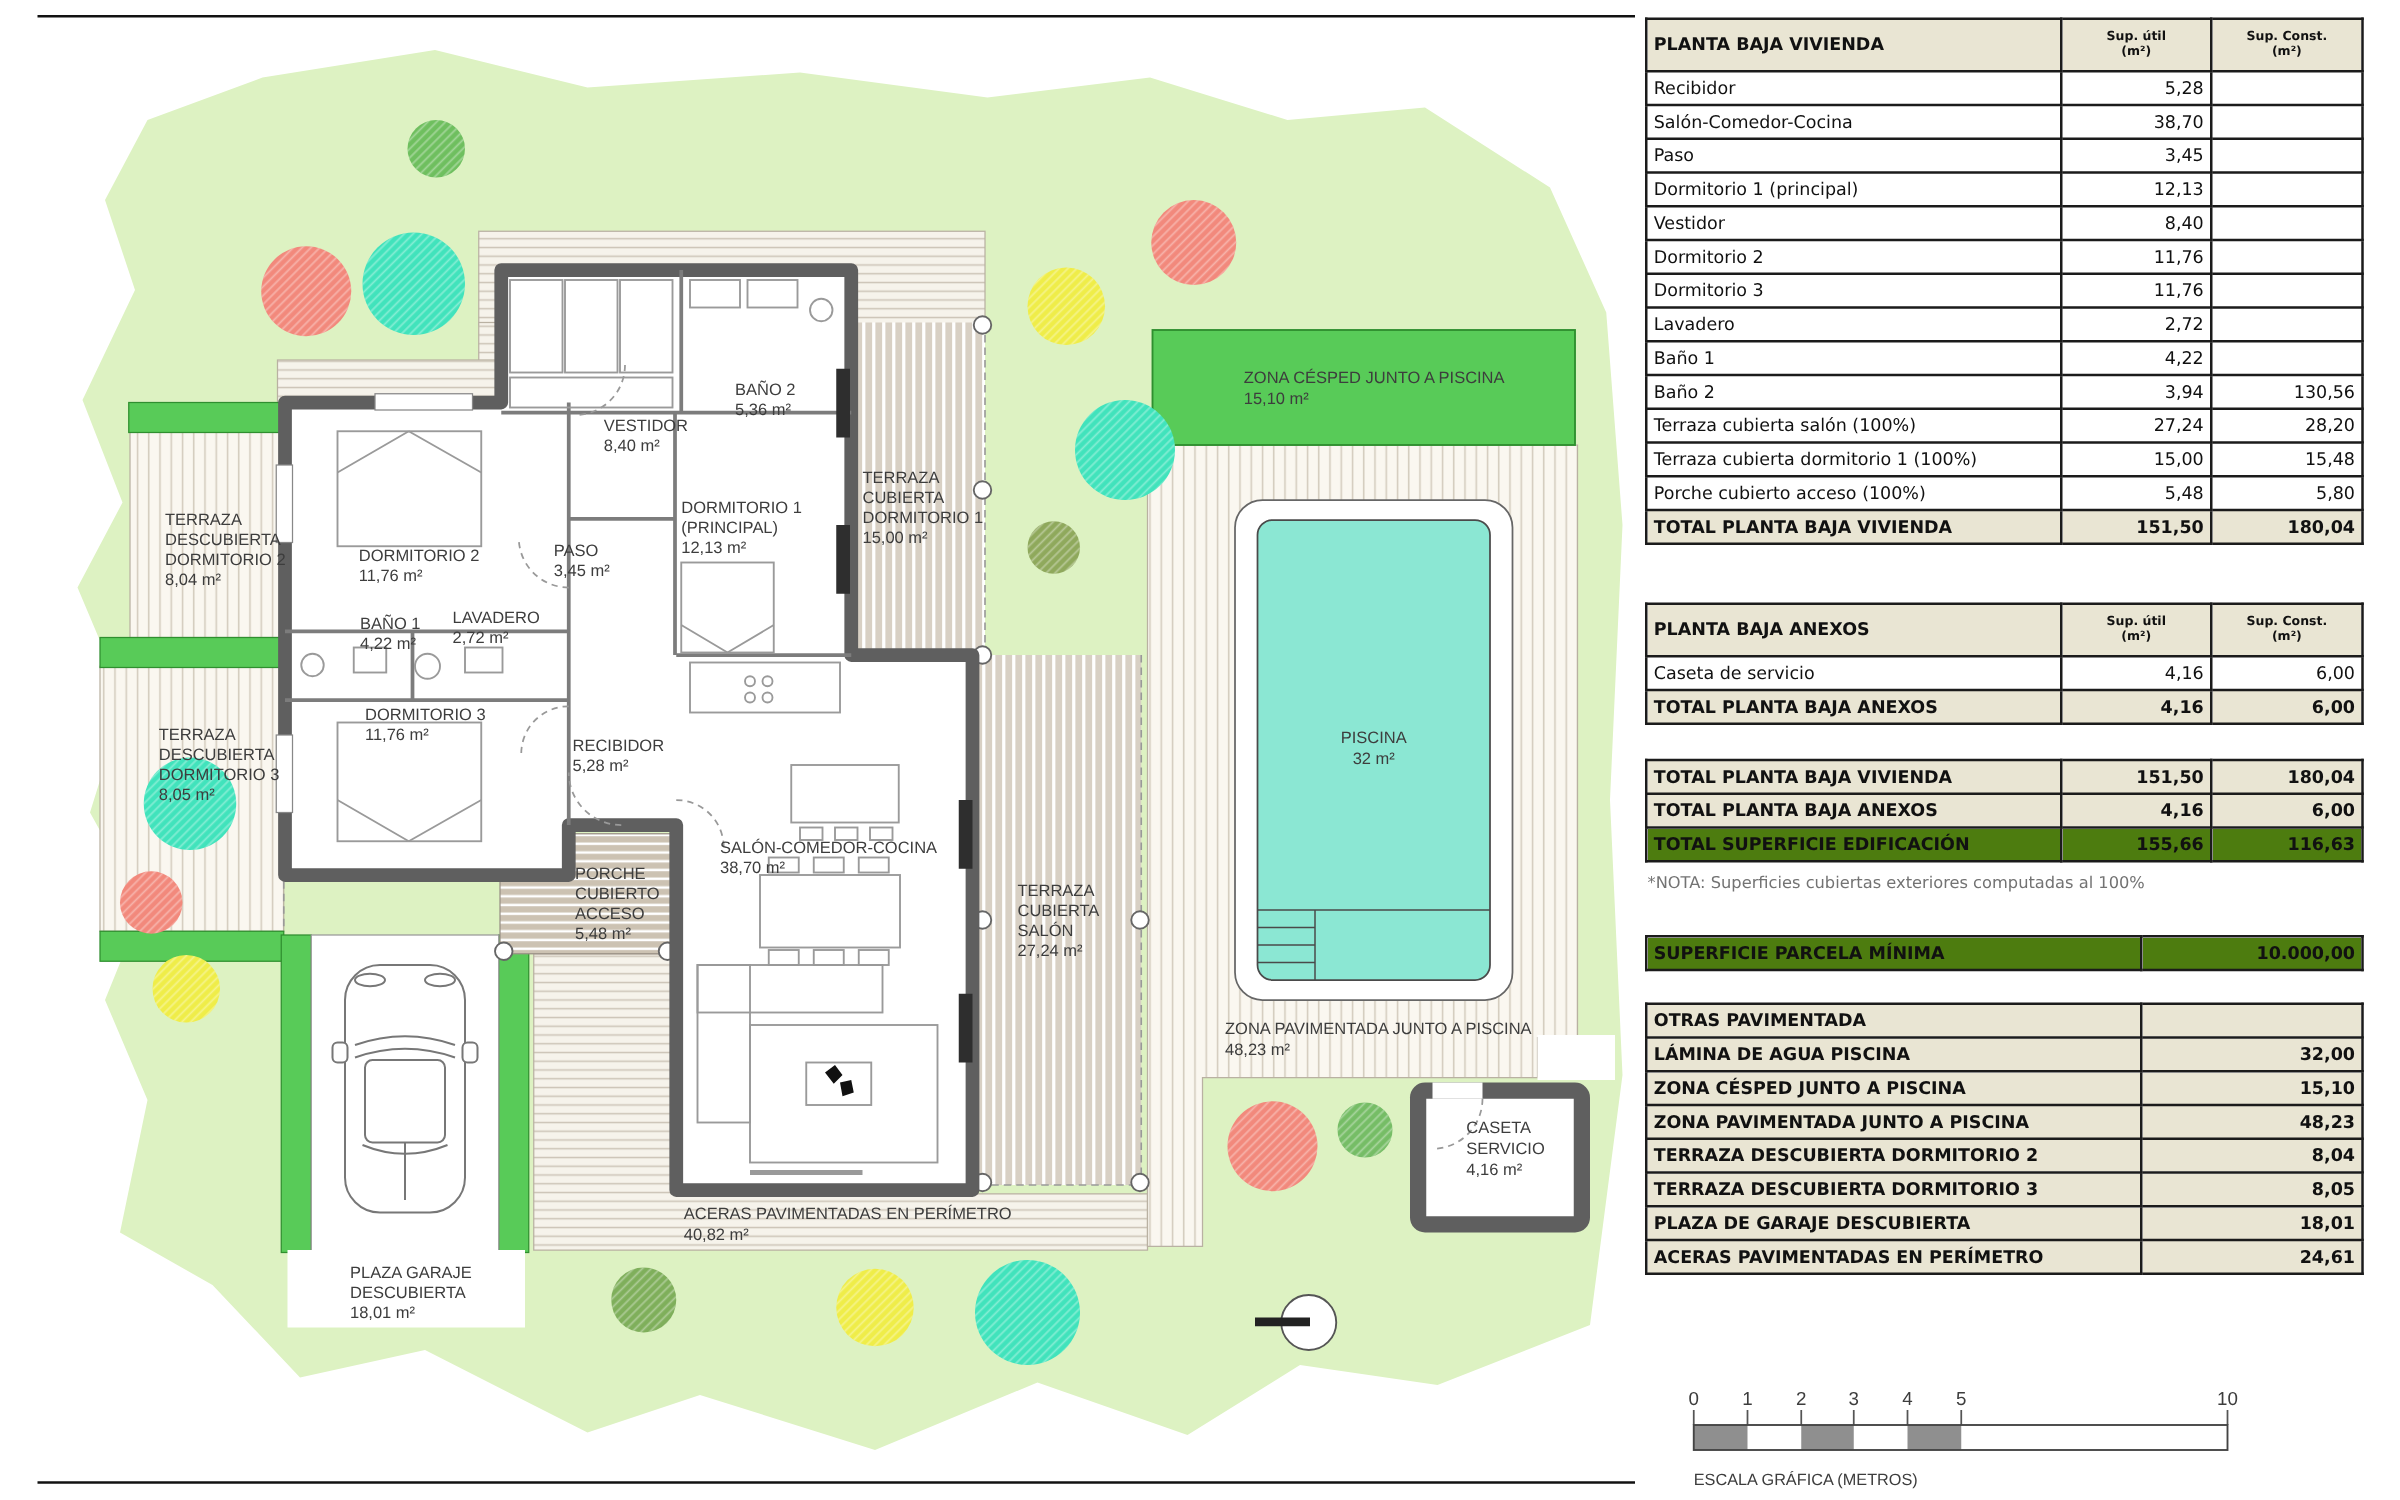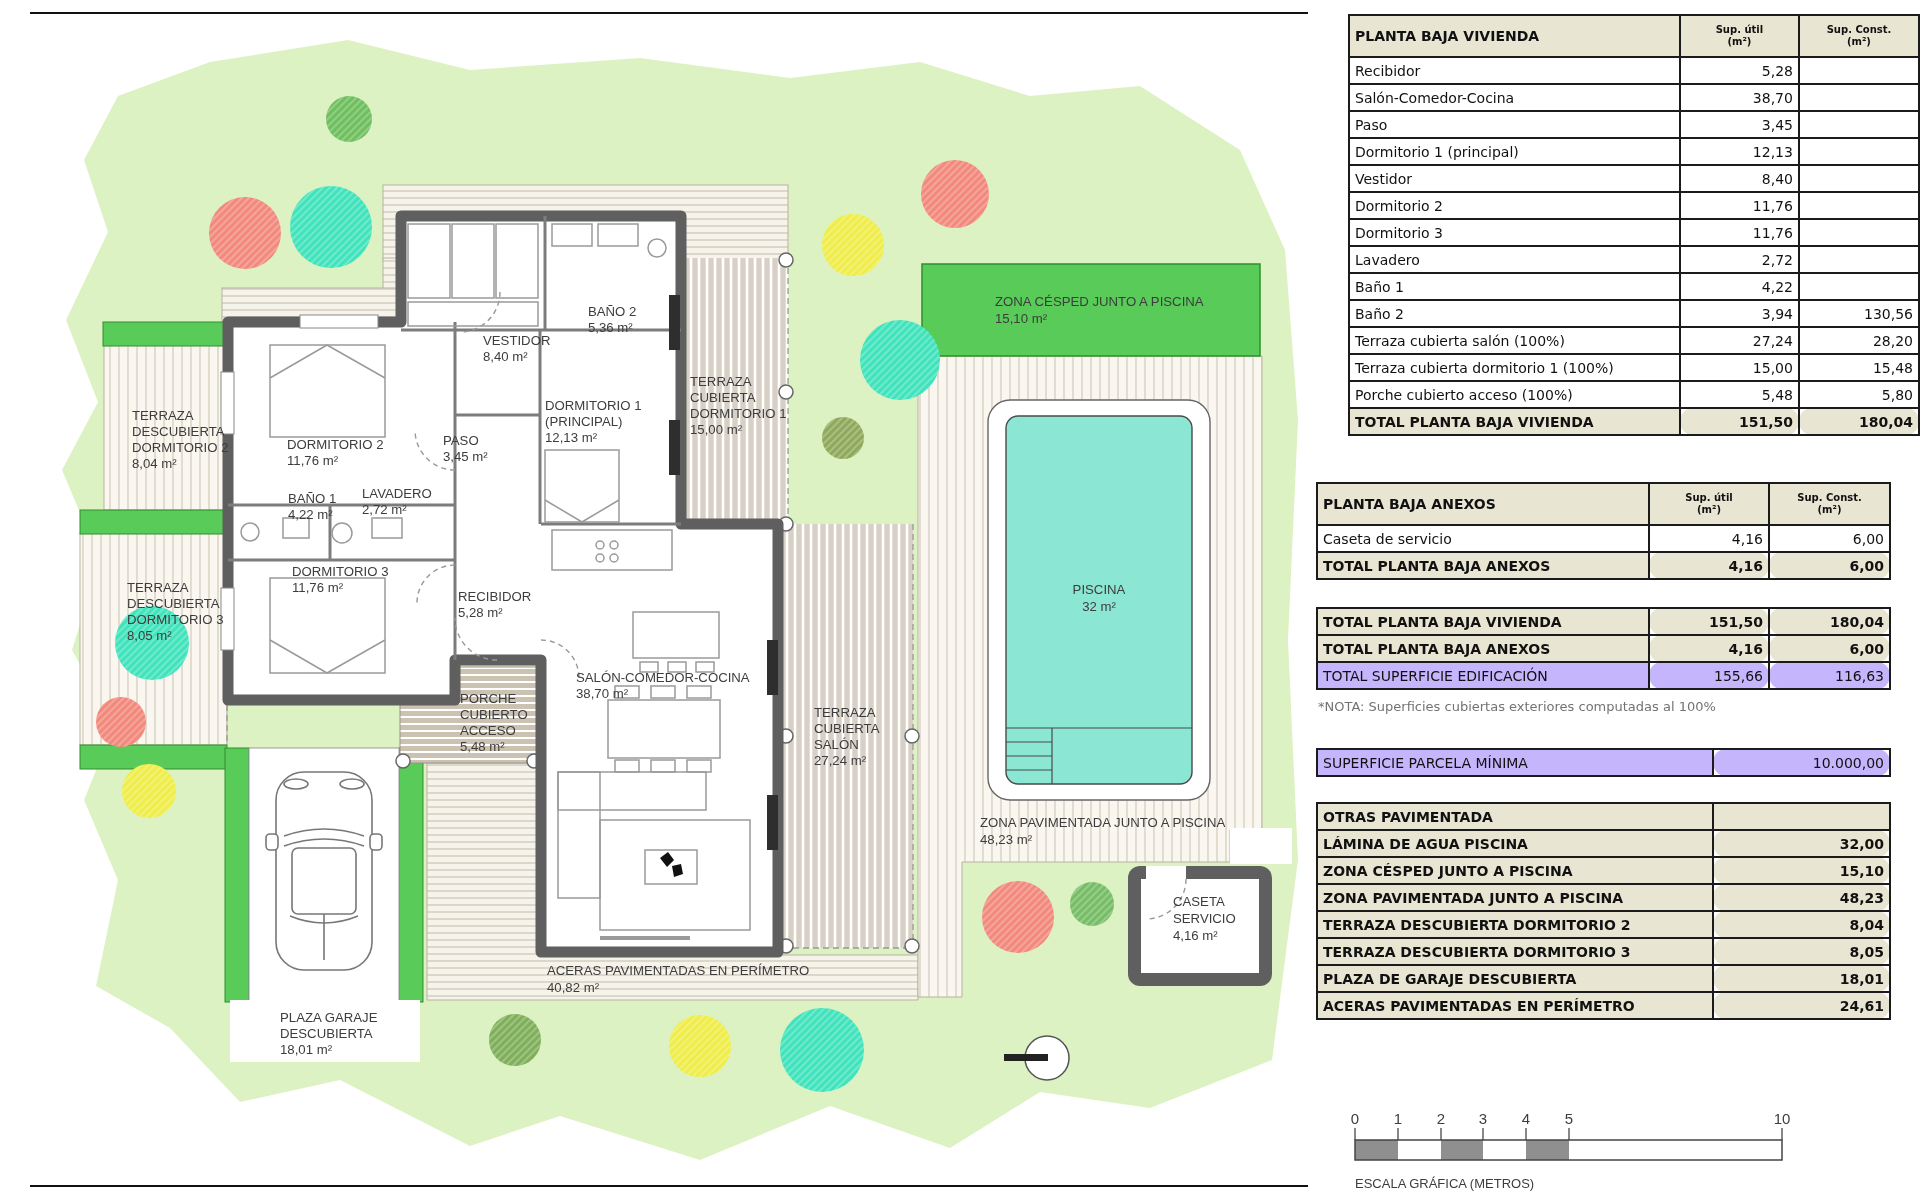--- a/index.html
+++ b/index.html
@@ -8,24 +8,24 @@
   #plan-svg{position:absolute;left:0;top:0;}
   
   .tblwrap{position:absolute;}
   table{border-collapse:collapse;table-layout:fixed;font:14px "DejaVu Sans",sans-serif;color:#111;}
   td,th{border:2px solid #1b1b1b;padding:0 5px;height:25px;overflow:hidden;white-space:nowrap;}
   thead th{background:#E9E5D3;font-weight:bold;}
   th.title{text-align:left;font-size:14px;height:40px;}
   th.colh{font-size:10px;white-space:pre-line;line-height:1.25;height:40px;text-align:center;}
   th.h25{height:25px;}
   td.c-lbl{text-align:left;}
-  td.c-val{text-align:right;border-radius:13px;}
+  td.c-val{text-align:right;}
   tr.r-data td{background:#fff;font-weight:normal;}
   tr.r-total td{background:#E9E5D3;font-weight:bold;}
-  tr.r-blue td{background:#c4b5fd;font-weight:normal;}
+  tr.r-blue td{background:#4d7c0f;font-weight:bold;}
   .note{position:absolute;font:13px "DejaVu Sans",sans-serif;color:#737373;white-space:nowrap;}
   
   text{font-family:"Liberation Sans",sans-serif;fill:#3d3d3d;}
   .lab{font-size:13.2px;}
   .labc{font-size:13.2px;text-anchor:middle;}
 </style>
 </head>
 <body>
 
 <div id="stage">
@@ -360,21 +360,21 @@
     <text class="lab" x="1173" y="923">SERVICIO</text>
     <text class="lab" x="1173" y="940">4,16 m²</text>
     <text class="lab" x="547" y="975">ACERAS PAVIMENTADAS EN PERÍMETRO</text>
     <text class="lab" x="547" y="992">40,82 m²</text>
     <text class="lab" x="280" y="1022">PLAZA GARAJE</text>
     <text class="lab" x="280" y="1038">DESCUBIERTA</text>
     <text class="lab" x="280" y="1054">18,01 m²</text>
   </g>
 </svg>
 
-<div class="tblwrap" style="left:1316px;top:14px;margin-left:32px;">
+<div class="tblwrap" style="left:1316px;top:14px;">
   <table>
     <colgroup>
           <col style="width:332px">
           <col style="width:120px">
           <col style="width:121px">
         </colgroup>
     <thead>
       <tr>
         <th class="title">PLANTA BAJA VIVIENDA</th>
         <th class="colh">Sup. útil

